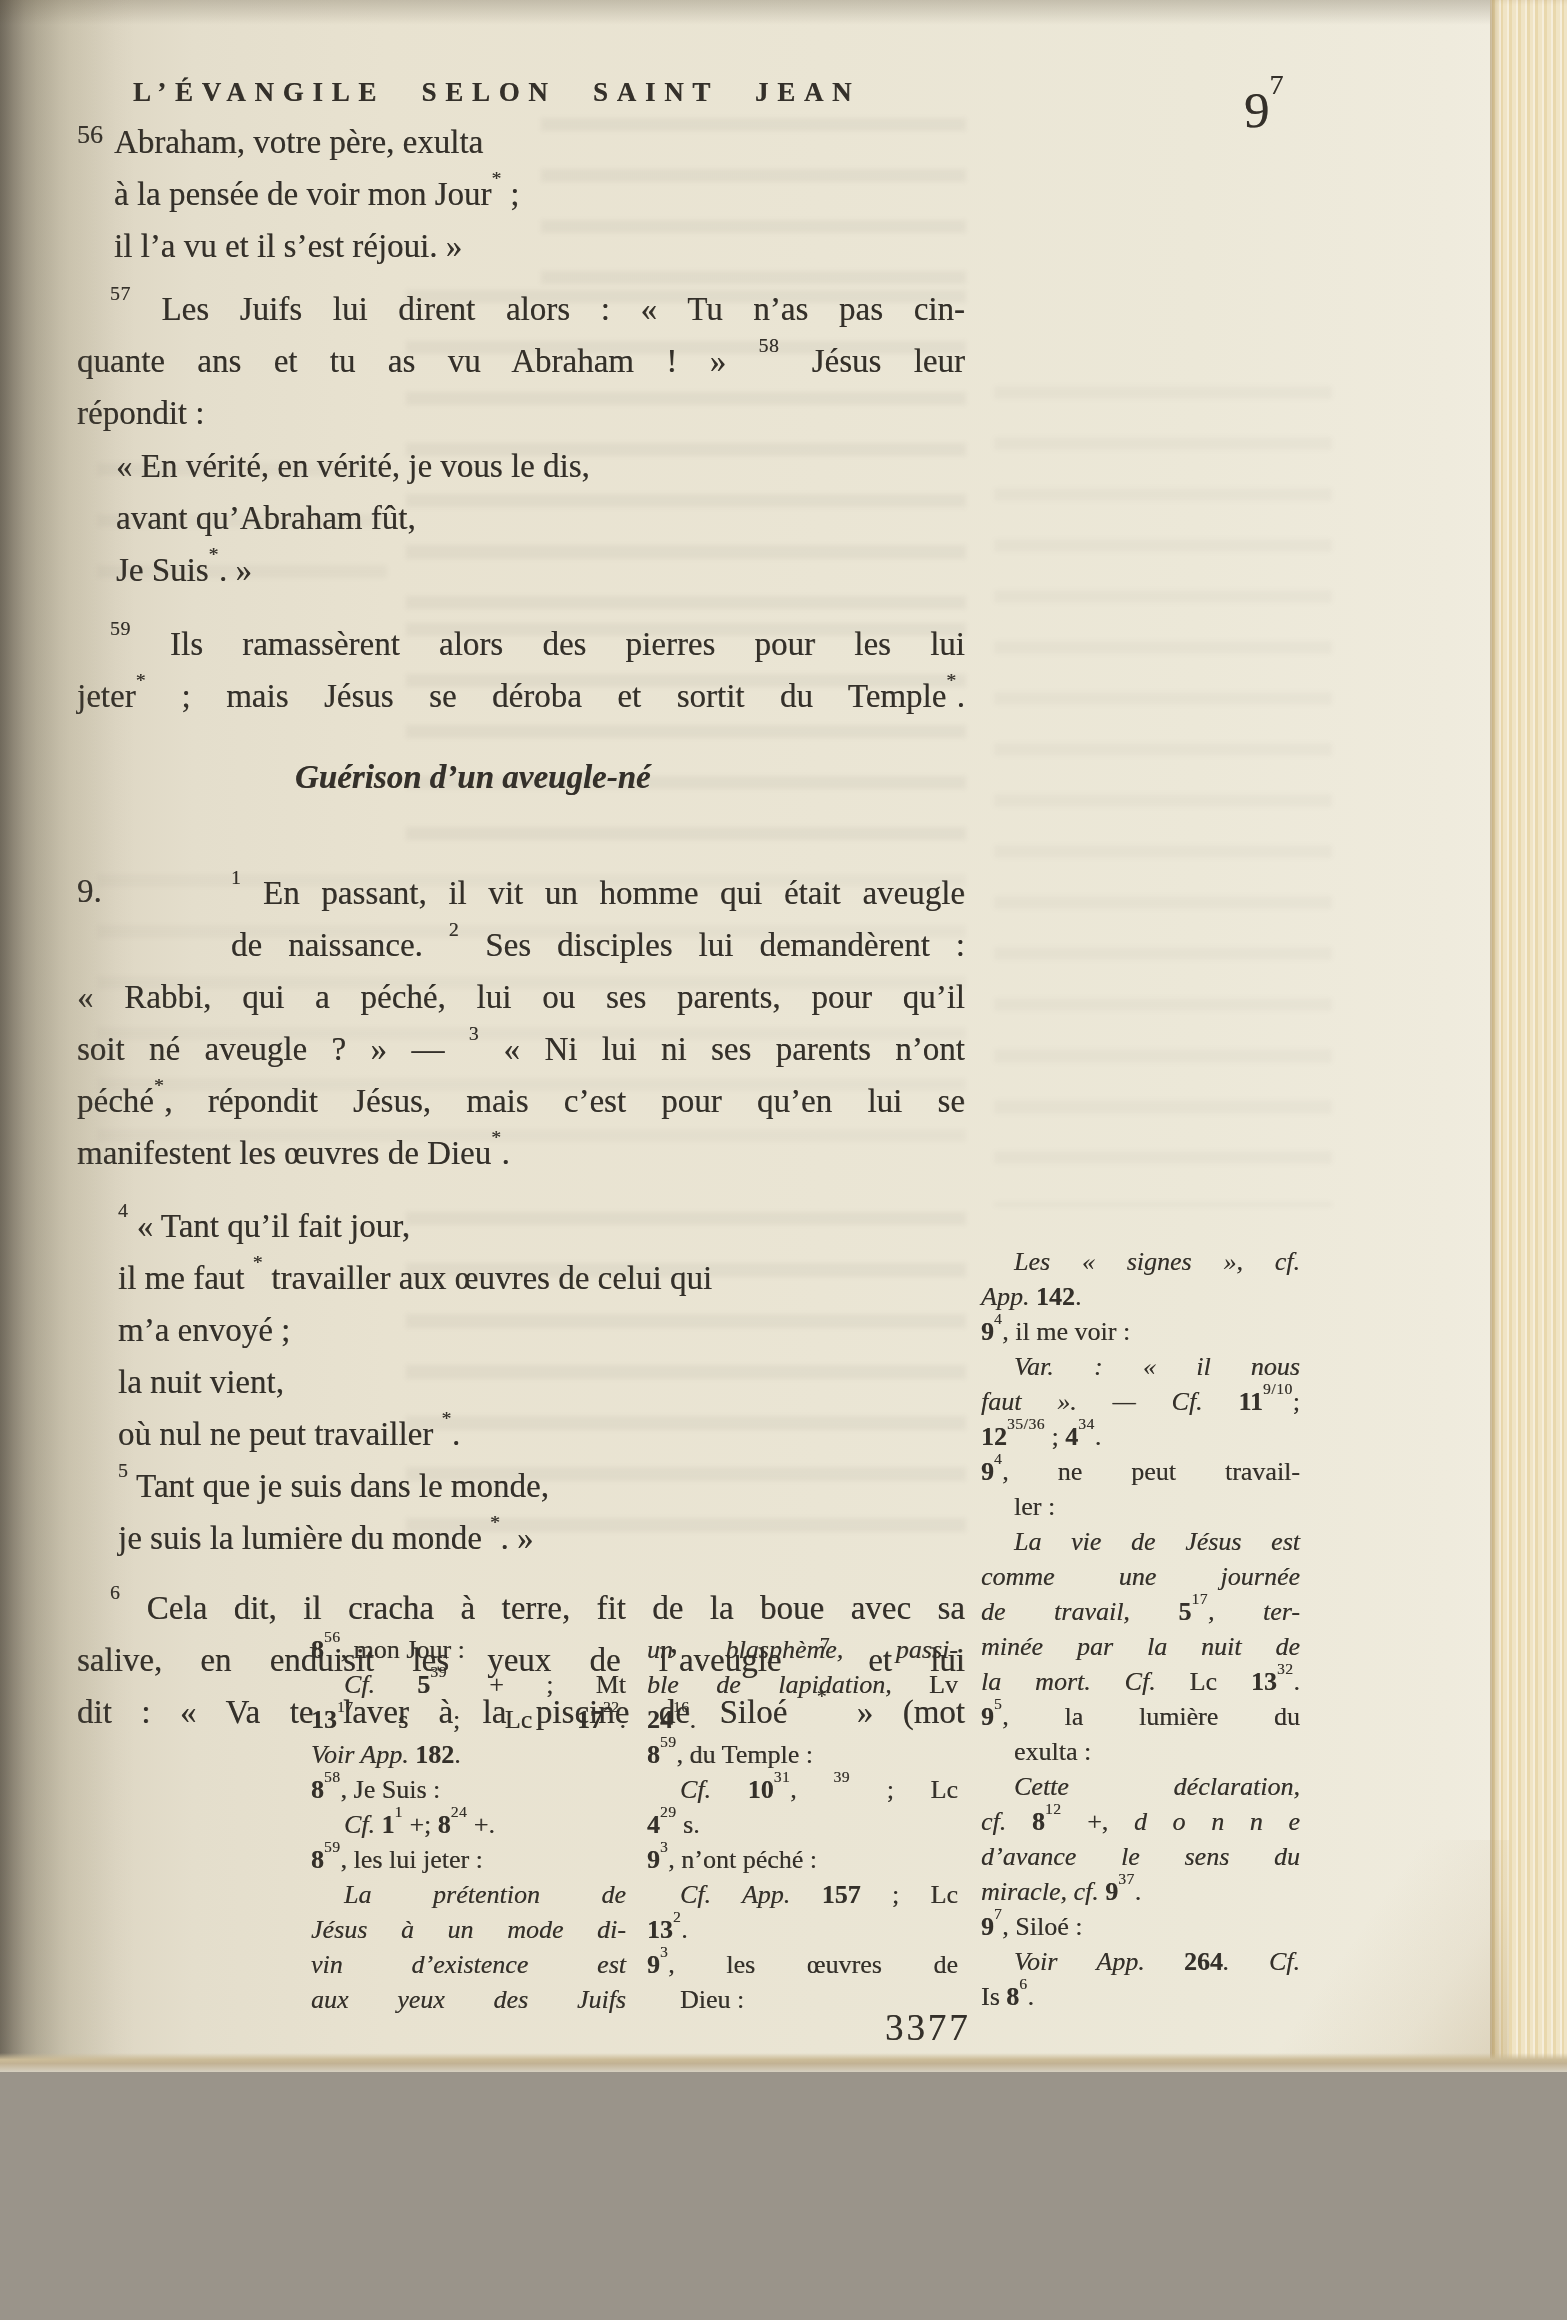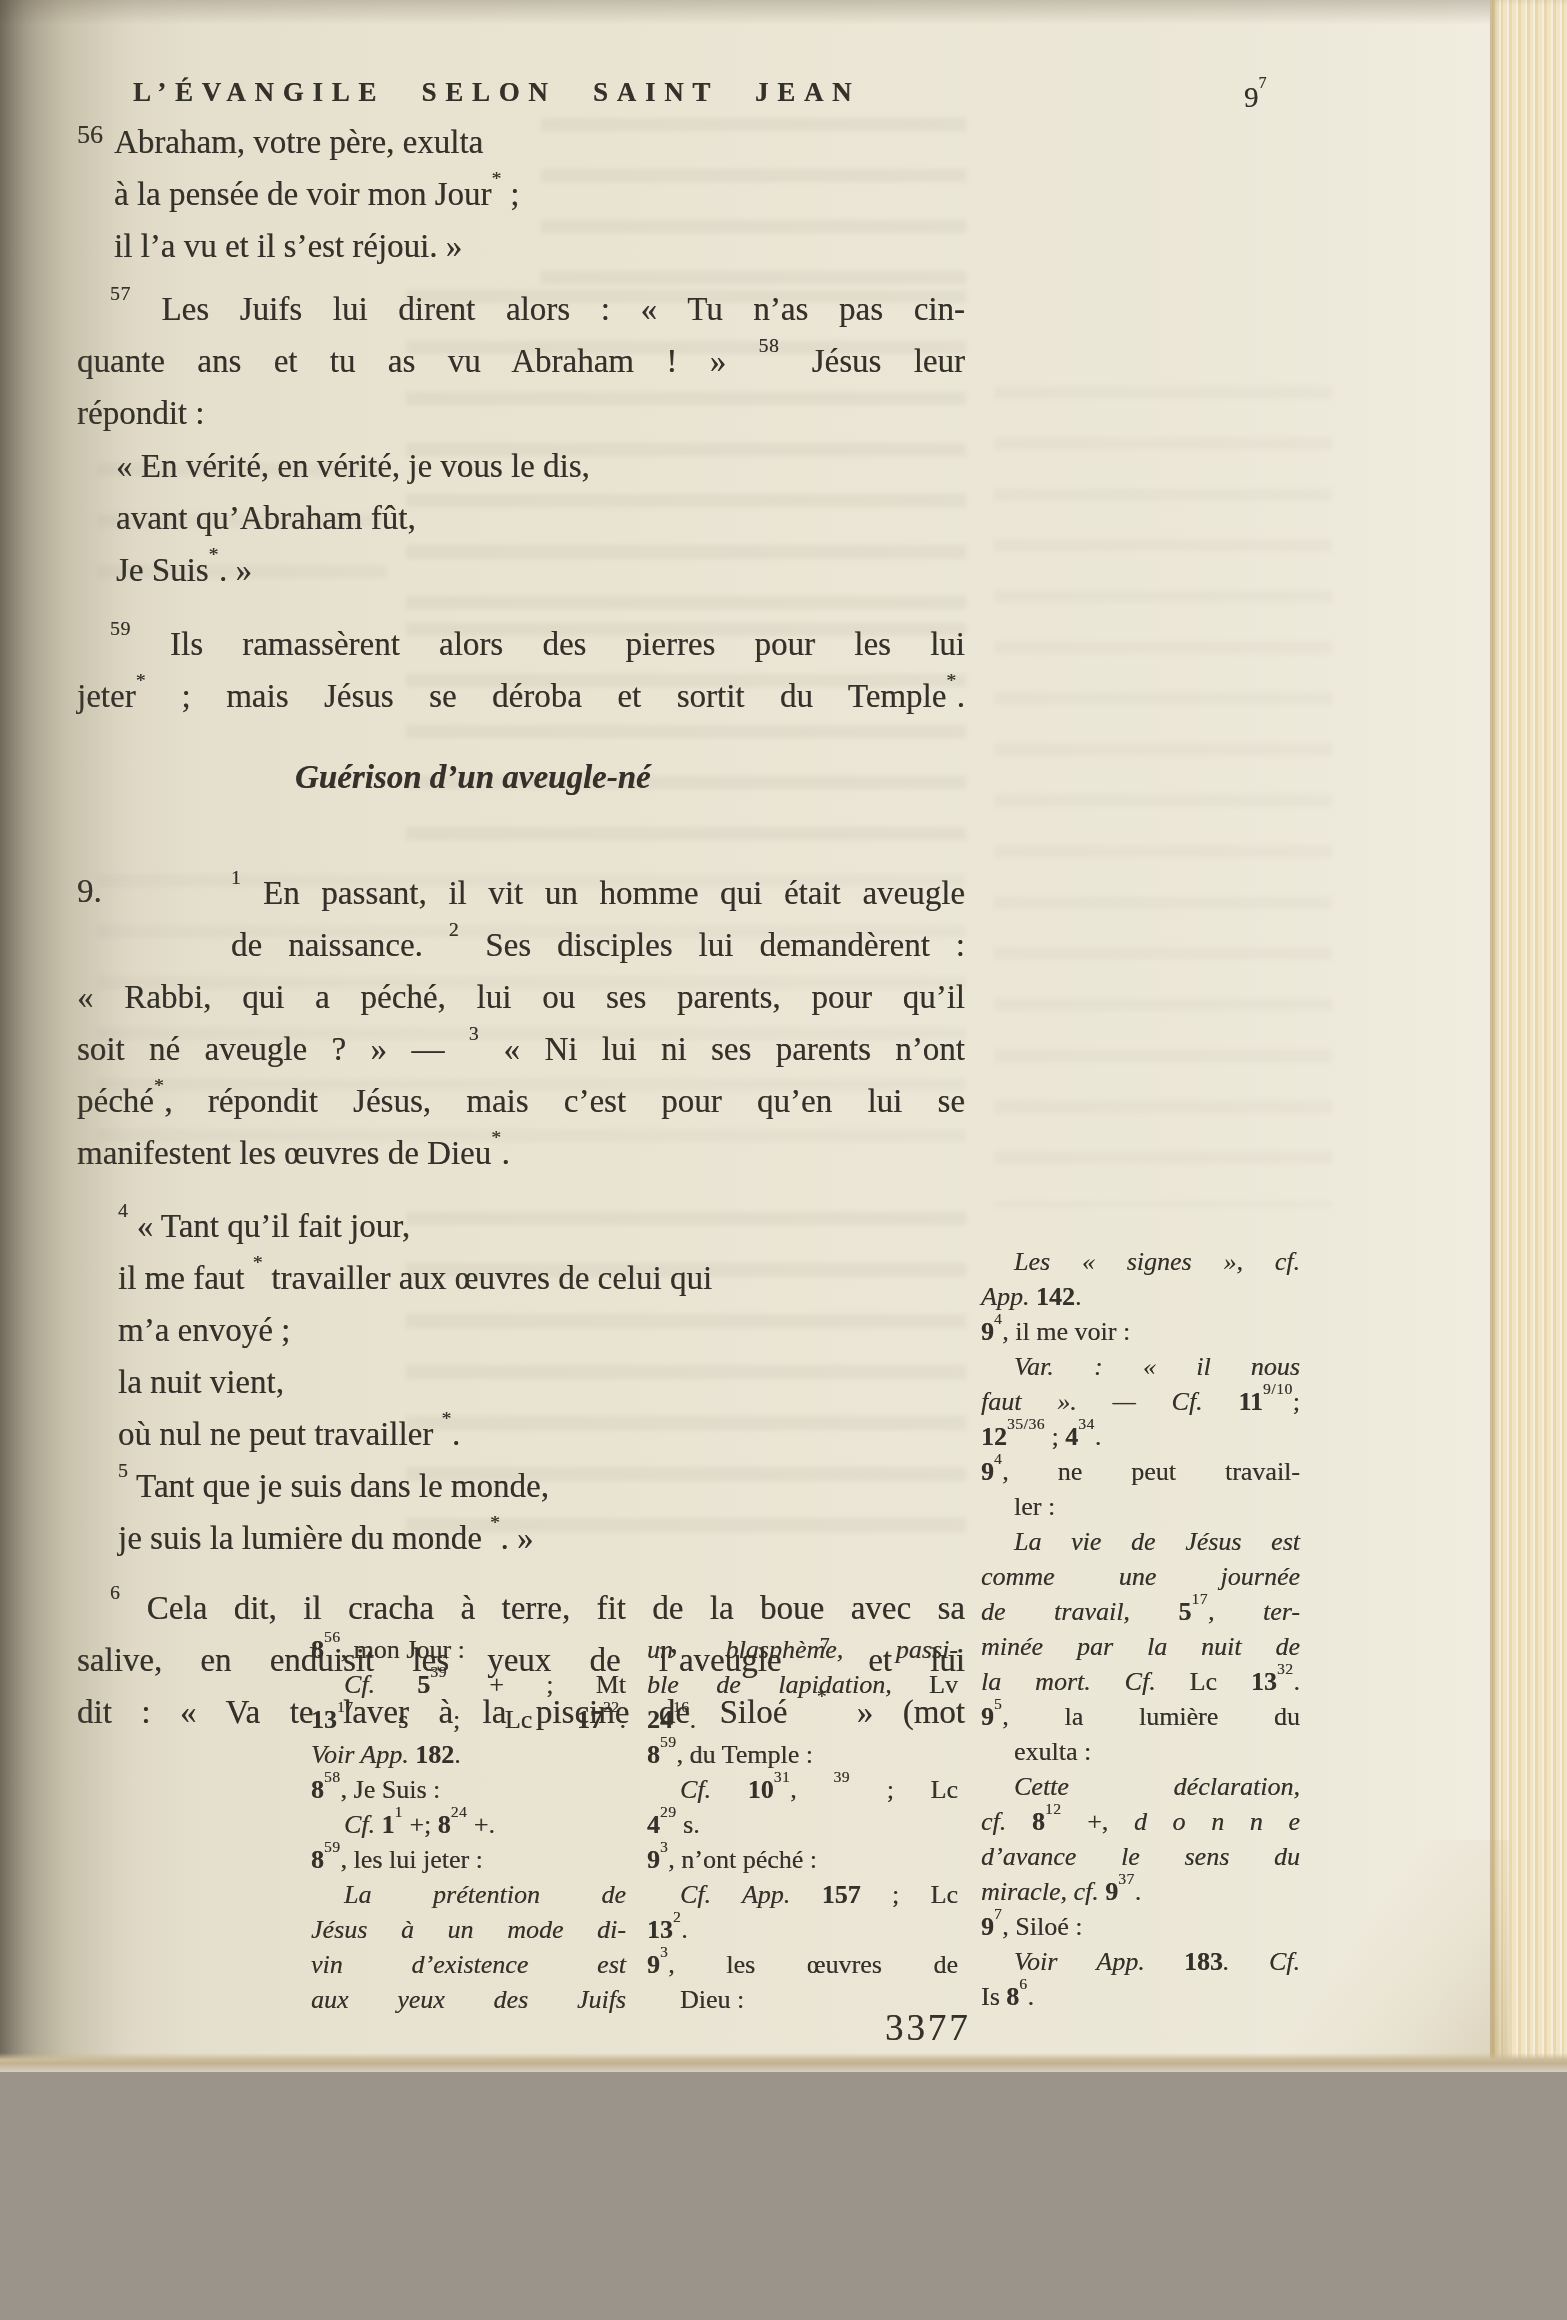--- a/index.html
+++ b/index.html
@@ -39,21 +39,21 @@
   .g3{left:406px;top:623px;width:560px;height:227px;}
   .g4{left:97px;top:874px;width:869px;height:280px;opacity:.3;}
   .g5{left:406px;top:1212px;width:560px;height:357px;}
   .g6{left:994px;top:386px;width:338px;height:821px;opacity:.35;}
   .g7{left:97px;top:463px;width:290px;height:145px;opacity:.4;}
   
   .txt{position:absolute;z-index:2;text-shadow:0.3px 0.3px 0.6px rgba(42,38,30,.55);}
   .running-header{left:77px;top:77px;width:888px;}
   .running-header .title{margin-left:56px;font-size:27px;font-weight:700;
     letter-spacing:8.7px;word-spacing:21px;}
-  .pagenum{position:absolute;left:1244px;top:81px;z-index:2;font-size:29px;
+  .pagenum{position:absolute;left:1244px;top:81px;z-index:2;font-size:51px;
     text-shadow:0.3px 0.3px 0.6px rgba(42,38,30,.55);}
   .pagenum sup{font-size:55%;position:relative;top:-.55em;}
   .blk{left:77px;width:888px;}
   .lines{font-size:33px;}
   .lines .ln{height:52px;line-height:52px;white-space:nowrap;}
   .lines .ln.just{white-space:normal;text-align:justify;text-align-last:justify;}
   .lines .ln sup{font-size:60%;line-height:0;position:relative;top:-.42em;letter-spacing:0.5px;}
   .it{font-style:italic;}
   .bd{font-weight:700;}
   .v56{top:116px;} .v56 .lines{padding-left:37px;}
@@ -174,21 +174,21 @@
         <div class="ln just"><span class="it">de travail, </span><span class="bd">5</span><sup>17</sup><span class="it">, ter-</span></div>
         <div class="ln just"><span class="it">minée par la nuit de</span></div>
         <div class="ln just"><span class="it">la mort. Cf. </span><span>Lc </span><span class="bd">13</span><sup>32</sup><span>.</span></div>
         <div class="ln just"><span class="bd">9</span><sup>5</sup><span>, la lumière du</span></div>
         <div class="ln" style="padding-left: 33px;"><span>exulta :</span></div>
         <div class="ln just" style="padding-left: 33px;"><span class="it">Cette déclaration,</span></div>
         <div class="ln just"><span class="it">cf. </span><span class="bd">8</span><sup>12</sup><span> +, </span><span class="it">d o n n e</span></div>
         <div class="ln just"><span class="it">d’avance le sens du</span></div>
         <div class="ln"><span class="it">miracle, cf. </span><span class="bd">9</span><sup>37</sup><span>.</span></div>
         <div class="ln"><span class="bd">9</span><sup>7</sup><span>, Siloé :</span></div>
-        <div class="ln just" style="padding-left: 33px;"><span class="it">Voir App. </span><span class="bd">183</span><span class="it">. Cf.</span></div>
+        <div class="ln just" style="padding-left: 33px;"><span class="it">Voir App. </span><span class="bd">264</span><span class="it">. Cf.</span></div>
         <div class="ln"><span>Is </span><span class="bd">8</span><sup>6</sup><span>.</span></div>
       </div>
   </aside>
 
   <section class="txt fn1">
     <div class="lines small">
         <div class="ln"><span class="bd">8</span><sup>56</sup><span>, mon Jour :</span></div>
         <div class="ln just" style="padding-left: 33px;"><span class="it">Cf. </span><span class="bd">5</span><sup>39</sup><span> + ; Mt</span></div>
         <div class="ln just"><span class="bd">13</span><sup>17</sup><span> s ; Lc </span><span class="bd">17</span><sup>22</sup><span>.</span></div>
         <div class="ln"><span class="it">Voir App. </span><span class="bd">182</span><span>.</span></div>

